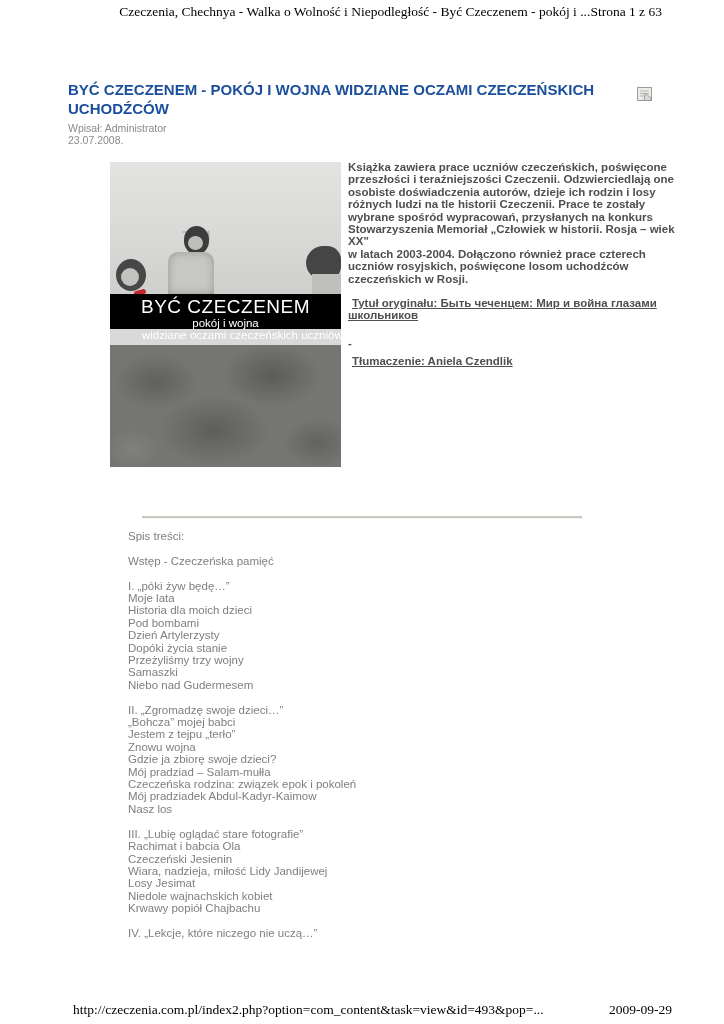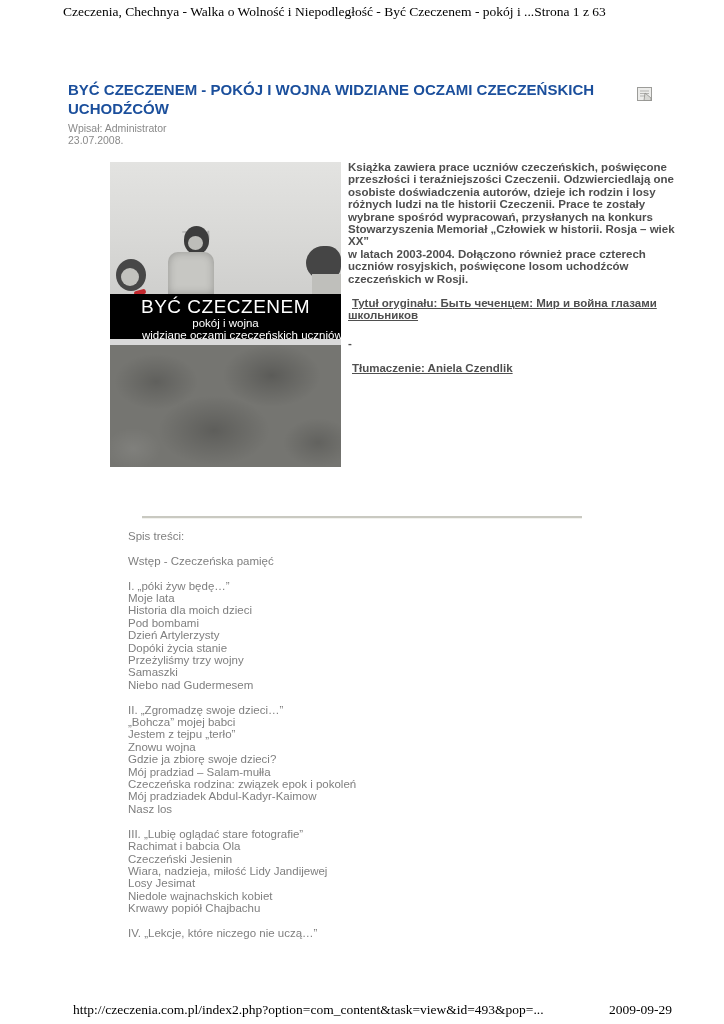--- a/index.html
+++ b/index.html
@@ -3,21 +3,21 @@
 <meta charset="utf-8">
 <style>
   html,body{margin:0;padding:0;}
   body{
     width:724px;height:1024px;background:#ffffff;position:relative;
     font-family:"Liberation Sans",sans-serif;overflow:hidden;
   }
   
   .print-header{
     position:absolute;top:4px;left:63px;width:599px;
-    display:flex;justify-content:flex-start;
+    display:flex;justify-content:flex-end;
     font-family:"Liberation Serif",serif;font-size:13.5px;color:#000;
     white-space:nowrap;
   }
   .print-footer{
     position:absolute;top:1002px;left:73px;width:599px;
     display:flex;justify-content:space-between;
     font-family:"Liberation Serif",serif;font-size:13.5px;color:#000;
     white-space:nowrap;
   }
   
@@ -46,21 +46,21 @@
   }
   .boy-head{position:absolute;left:74px;top:64px;width:25px;height:28px;border-radius:50% 50% 46% 46%;background:#3c3c3c;}
   .boy-face{position:absolute;left:78px;top:74px;width:15px;height:14px;border-radius:50%;background:#bdbdb9;}
   .boy-body{position:absolute;left:58px;top:90px;width:46px;height:42px;border-radius:10px 10px 0 0;background:#c7c7c3;box-shadow:inset 0 0 8px rgba(0,0,0,0.25);}
   .toddler-head{position:absolute;left:6px;top:97px;width:30px;height:32px;border-radius:50%;background:#474747;}
   .toddler-face{position:absolute;left:11px;top:106px;width:18px;height:18px;border-radius:50%;background:#c2c2be;}
   .red-mark{position:absolute;left:24px;top:128px;width:12px;height:5px;border-radius:4px;background:#c1272d;transform:rotate(-15deg);}
   .girl-hair{position:absolute;left:196px;top:84px;width:35px;height:34px;border-radius:50% 40% 40% 50%;background:#454545;}
   .girl-body{position:absolute;left:202px;top:112px;width:29px;height:22px;background:#bfbfbb;}
   .cover-band{
-    position:absolute;left:0;top:132px;width:231px;height:45px;
+    position:absolute;left:0;top:132px;width:231px;height:35px;
     background:#000;color:#fff;text-align:center;
   }
   .band-line1{font-size:19px;line-height:21px;margin-top:2px;letter-spacing:0.5px;}
   .band-line2{font-size:11.5px;line-height:12px;}
   .band-line3{font-size:11.5px;line-height:13px;white-space:nowrap;padding-left:32px;}
   .cover-bottom{
     position:absolute;left:0;top:183px;width:231px;height:122px;
     background:
       radial-gradient(ellipse 60px 40px at 20% 30%,rgba(0,0,0,0.18),transparent 70%),
       radial-gradient(ellipse 70px 45px at 70% 25%,rgba(0,0,0,0.22),transparent 70%),
@@ -74,21 +74,21 @@
   .desc{
     font-size:11.5px;font-weight:bold;line-height:12.4px;color:#4f4f4f;
   }
   .orig-link{
     display:block;margin-top:12px;text-indent:4px;
     font-size:11.5px;font-weight:bold;line-height:12.4px;color:#4f4f4f;
     text-decoration:underline;cursor:pointer;
   }
   .dash-sep{margin-top:15px;font-size:11.5px;font-weight:bold;color:#4f4f4f;}
   .trans-link{
-    display:block;margin-top:13px;text-indent:4px;
+    display:block;margin-top:6px;text-indent:4px;
     font-size:11.5px;font-weight:bold;line-height:12.4px;color:#4f4f4f;
     text-decoration:underline;cursor:pointer;
   }
   
   .divider{
     position:absolute;left:142px;top:516px;width:440px;height:2px;
     background:#c9c9c1;border-bottom:1px solid #f2f2ee;
   }
   .toc{
     position:absolute;left:128px;top:530px;width:420px;

